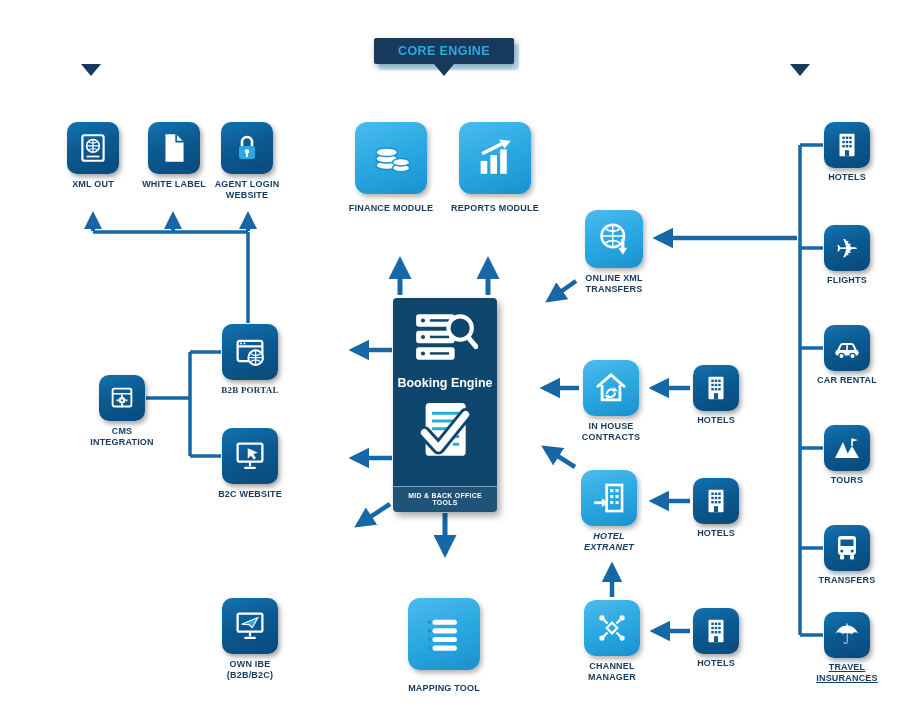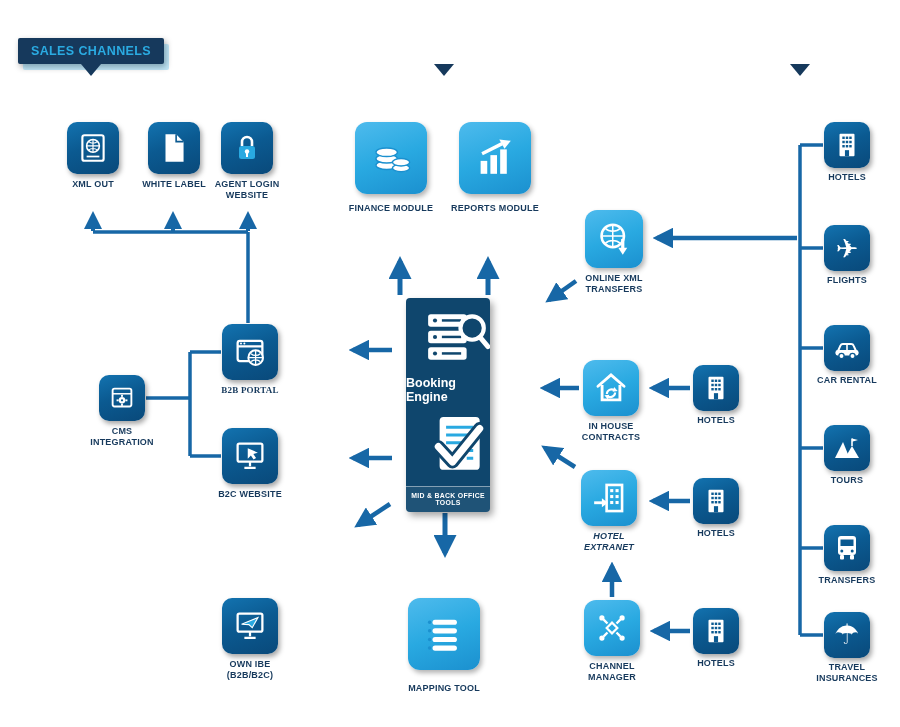--- a/index.html
+++ b/index.html
@@ -13,23 +13,23 @@
         border-right:10px solid transparent;border-top:12px solid #16395c;}
   .tile{position:absolute;border-radius:10px;display:flex;align-items:center;
         justify-content:center;}
   .tile-dark{background:linear-gradient(160deg,#1373b0 0%,#0b5a91 45%,#09497a 100%);
         box-shadow:2px 3px 5px rgba(0,0,0,.35);}
   .tile-bright{background:linear-gradient(160deg,#4ebbed 0%,#29a9e1 50%,#1b90cf 100%);
         border-radius:12px;box-shadow:2px 3px 5px rgba(0,0,0,.30);}
   .lbl{position:absolute;font-weight:bold;font-size:9px;line-height:1.25;color:#16395c;
        text-align:center;letter-spacing:.2px;}
   .glyph{color:#ffffff;font-family:"DejaVu Sans",sans-serif;line-height:1;}
-  .engine{position:absolute;left:393px;top:298px;width:84px;height:214px;
+  .engine{position:absolute;left:393px;top:298px;width:104px;height:214px;
           background:#0f466d;border-radius:4px;box-shadow:3px 4px 7px rgba(0,0,0,.35);
-          display:flex;flex-direction:column;align-items:flex-end;margin-left:13px;}
+          display:flex;flex-direction:column;align-items:center;}
   .engine-title{color:#ffffff;font-weight:bold;font-size:12.5px;margin-top:8px;}
   .engine-footer{margin-top:auto;width:100%;box-sizing:border-box;padding:5px 2px 6px 2px;
           border-top:1px solid rgba(255,255,255,.45);background:rgba(255,255,255,.07);
           color:#ffffff;font-weight:bold;font-size:6.9px;text-align:center;letter-spacing:.3px;}
   svg{display:block;}
   #wires{position:absolute;left:0;top:0;pointer-events:none;}
 </style>
 </head>
 <body>
 
@@ -72,23 +72,23 @@
       <path d="M800 145 H823" stroke-width="3.5"></path>
       <path d="M800 248 H823" stroke-width="3.5"></path>
       <path d="M800 348 H823" stroke-width="3.5"></path>
       <path d="M800 448 H823" stroke-width="3.5"></path>
       <path d="M800 548 H823" stroke-width="3.5"></path>
       <path d="M800 635 H823" stroke-width="3.5"></path>
       <path d="M797 238 H657" stroke-width="4.5" marker-end="url(#ah)"></path>
     </g>
   </svg>
 
-  <div class="banner" style="left:18px;top:38px;width:146px;">SALES CHANNELS</div>
   <div class="tail" style="left:81px;top:64px;"></div>
 
+  <div class="banner" style="left:374px;top:38px;width:140px;">CORE ENGINE</div>
   <div class="tail" style="left:434px;top:64px;"></div>
 
   <div class="tail" style="left:790px;top:64px;"></div>
 
   <div class="tile tile-dark" style="left:67px;top:122px;width:52px;height:52px;">
     <span>
       <svg width="34" height="34" viewBox="0 0 32 32">
         <rect x="6" y="4" width="20" height="24" rx="2" fill="none" stroke="#fff" stroke-width="2"></rect>
         <circle cx="16" cy="14" r="6" fill="none" stroke="#fff" stroke-width="1.5"></circle>
         <path d="M10 14 H22 M16 8 V20 M12 10 C14 12 18 12 20 10 M12 18 C14 16 18 16 20 18" stroke="#fff" stroke-width="1.1" fill="none"></path>
@@ -443,15 +443,15 @@
         <rect x="9" y="23" width="4" height="4.5" rx="1" fill="#fff"></rect>
         <rect x="19" y="23" width="4" height="4.5" rx="1" fill="#fff"></rect>
       </svg>
     </span>
   </div>
   <div class="lbl" style="left:806px;top:575px;width:82px;">TRANSFERS</div>
 
   <div class="tile tile-dark" style="left:824px;top:612px;width:46px;height:46px;">
     <span class="glyph" style="font-size:28px;">☂</span>
   </div>
-  <div class="lbl" style="left:806px;top:662px;width:82px;">TRAVEL INSURANCES</div>
+  <div class="lbl" style="left:806px;top:662px;width:82px;text-decoration:underline;">TRAVEL INSURANCES</div>
 
 </div>
 
 </body></html>

